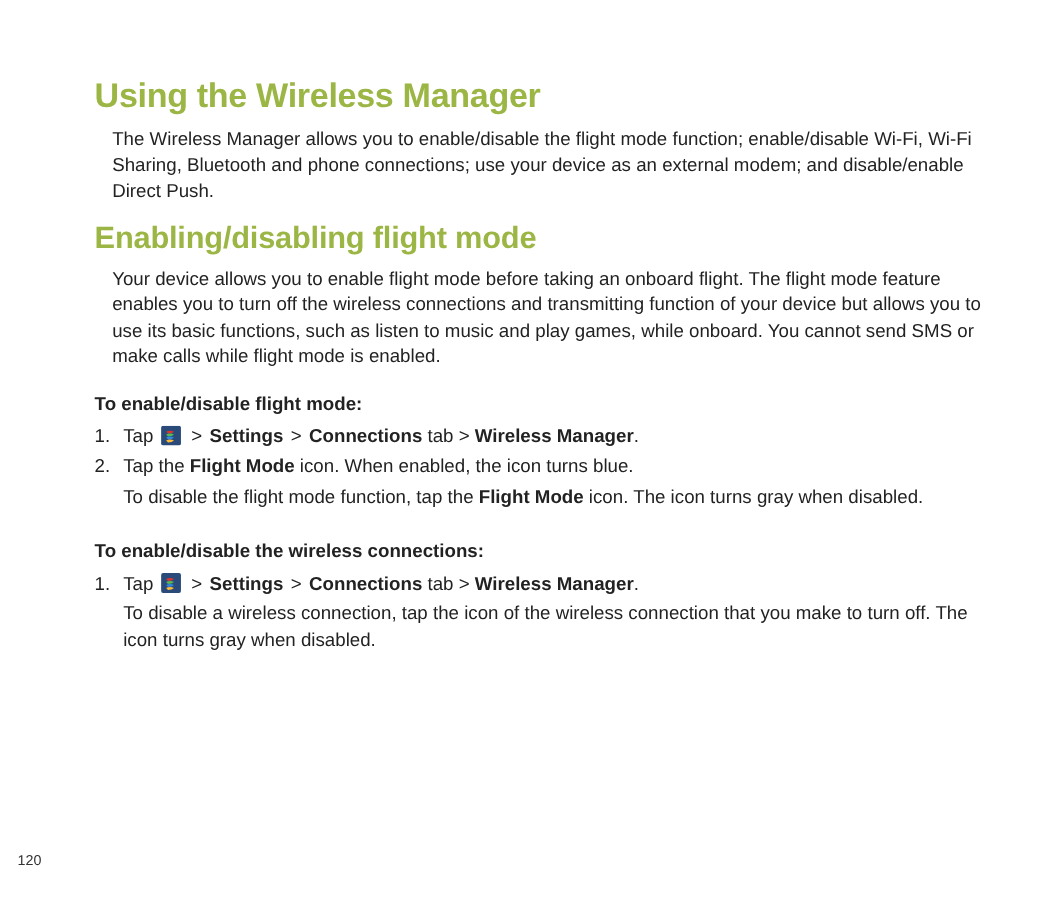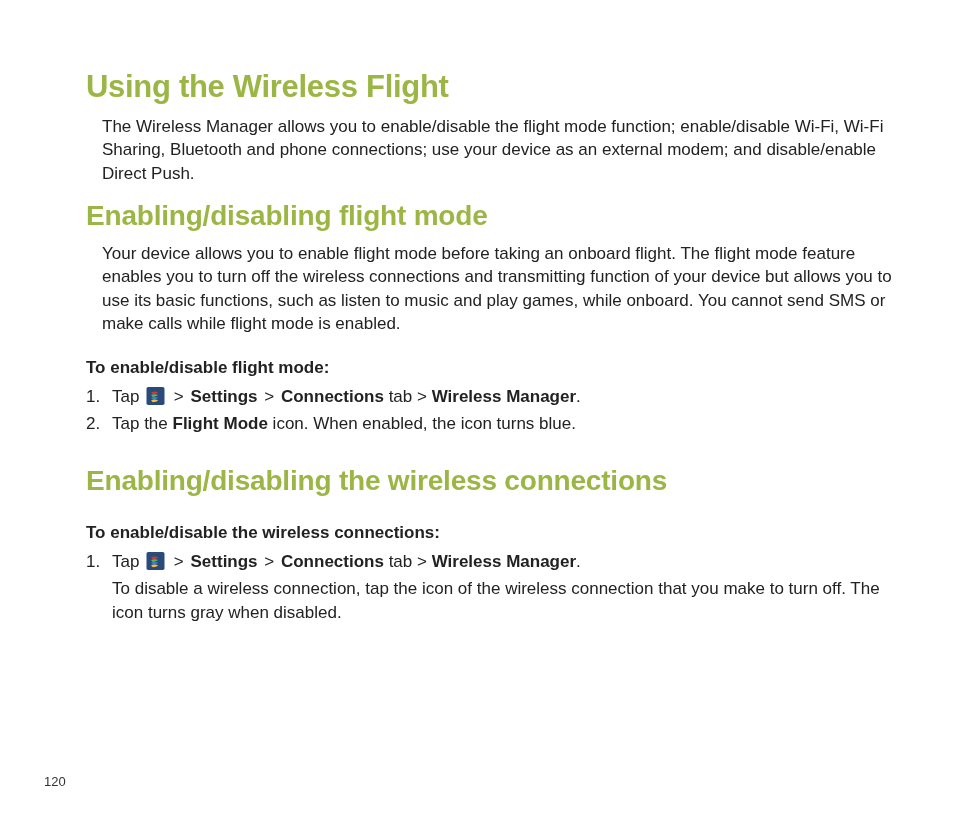--- a/index.html
+++ b/index.html
@@ -37,33 +37,33 @@
     .ind { padding-left: 26px; margin-bottom: 4px; }
     .win-icon {
       display: inline-block;
       width: 19px;
       height: 18px;
       vertical-align: -3px;
       margin: 0 2px;
     }
     .page-num {
       position: absolute;
-      left: 44px;
+      left: 16px;
       bottom: 32px;
       font-size: 13px;
       color: #333;
     }
     .sect { margin-bottom: 26px; }
     b { font-weight: bold; }
     .gt { margin: 0 2px; }
   </style>
 </head>
 <body>
 
-<h1 class="h1">Using the Wireless Flight</h1>
+<h1 class="h1">Using the Wireless Manager</h1>
 <p class="para">The Wireless Manager allows you to enable/disable the flight mode function; enable/disable Wi-Fi, Wi-Fi Sharing, Bluetooth and phone connections; use your device as an external modem; and disable/enable Direct Push.</p>
 
 <div class="sect">
   <h2 class="h2">Enabling/disabling flight mode</h2>
   <p class="para">Your device allows you to enable flight mode before taking an onboard flight. The flight mode feature enables you to turn off the wireless connections and transmitting function of your device but allows you to use its basic functions, such as listen to music and play games, while onboard. You cannot send SMS or make calls while flight mode is enabled.</p>
   <p class="bold-label">To enable/disable flight mode:</p>
   <ol>
     <li>
       <span class="num">1.</span>
       <span>Tap </span><svg class="win-icon" viewBox="0 0 20 20">
@@ -72,24 +72,26 @@
           <path d="M5 9 Q9 7 13 9 Q11 11 7 11 Z" fill="#5b5"></path>
           <path d="M5 12 Q9 10 13 12 Q11 14 7 14 Z" fill="#38d"></path>
           <path d="M5 15 Q9 13 13 15 Q11 17 7 17 Z" fill="#fb3"></path>
         </svg><span class="gt"> &gt; </span><b>Settings</b><span class="gt"> &gt; </span><b>Connections</b><span> tab &gt; </span><b>Wireless Manager</b><span>.</span>
     </li>
     <li>
       <span class="num">2.</span>
       <span>Tap the </span><b>Flight Mode</b><span> icon. When enabled, the icon turns blue.</span>
     </li>
   </ol>
+  <p class="ind">
+    <span>To disable the flight mode function, tap the </span><b>Flight Mode</b><span> icon. The icon turns gray when disabled.</span>
+  </p>
 </div>
 
 <div class="sect">
-  <h2 class="h2">Enabling/disabling the wireless connections</h2>
   <p class="bold-label">To enable/disable the wireless connections:</p>
   <ol>
     <li>
       <span class="num">1.</span>
       <span>Tap </span><svg class="win-icon" viewBox="0 0 20 20">
           <rect x="0" y="0" width="20" height="20" fill="#2a4a7a" rx="2"></rect>
           <path d="M5 6 Q9 4 13 6 Q11 8 7 8 Z" fill="#d33"></path>
           <path d="M5 9 Q9 7 13 9 Q11 11 7 11 Z" fill="#5b5"></path>
           <path d="M5 12 Q9 10 13 12 Q11 14 7 14 Z" fill="#38d"></path>
           <path d="M5 15 Q9 13 13 15 Q11 17 7 17 Z" fill="#fb3"></path>

